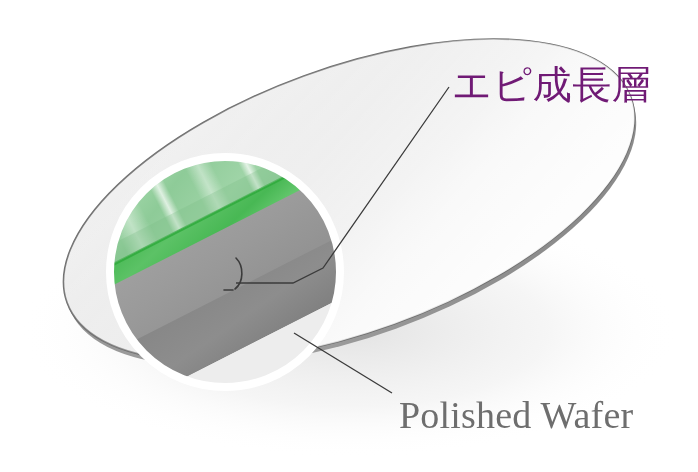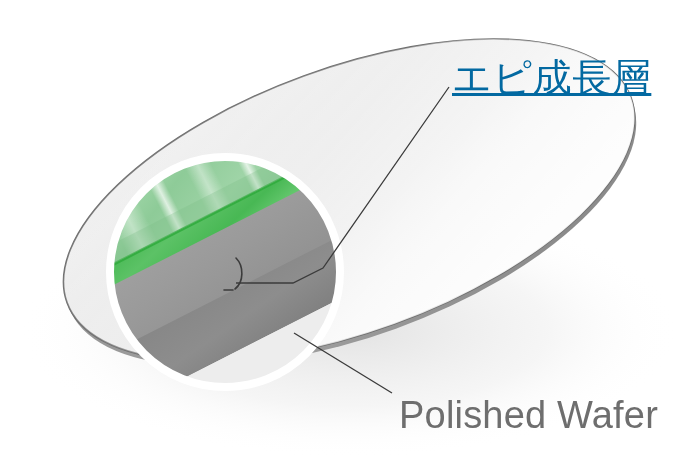--- a/index.html
+++ b/index.html
@@ -26,36 +26,35 @@
     display: block;
   }
   .label {
     position: absolute;
     white-space: nowrap;
     line-height: 1;
     user-select: none;
   }
   #epi-label {
     left: 452px;
-    top: 58px;
+    top: 65px;
     font-size: 39px;
     font-weight: 500;
-    color: #0369a1;
+    color: #701a75;
     letter-spacing: 0.5px;
     font-family: "DejaVu Sans", "Liberation Sans", sans-serif;
-    text-decoration: underline;
   }
   #wafer-label {
     left: 399px;
     top: 396px;
     font-size: 38px;
     font-weight: 400;
     color: #6e6e6e;
     letter-spacing: 0.2px;
-    font-family: Liberation Sans, sans-serif;
+    font-family: Liberation Serif, serif;
   }
 </style>
 </head>
 <body>
 
 <div id="stage">
 
   <svg id="figure-svg" viewBox="0 0 698 472" xmlns="http://www.w3.org/2000/svg">
     <defs>
 

